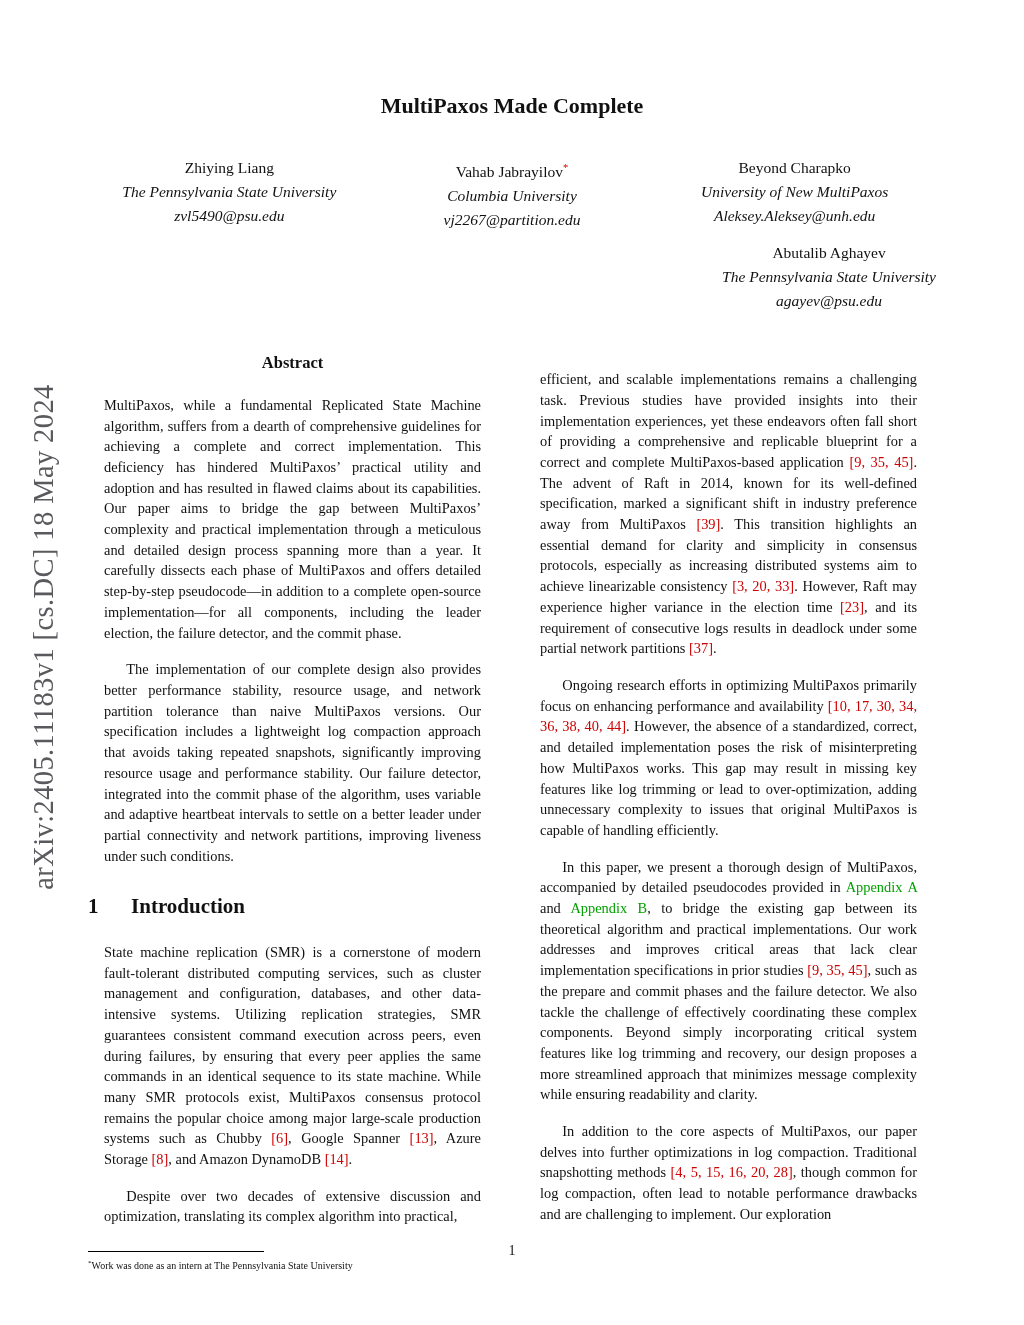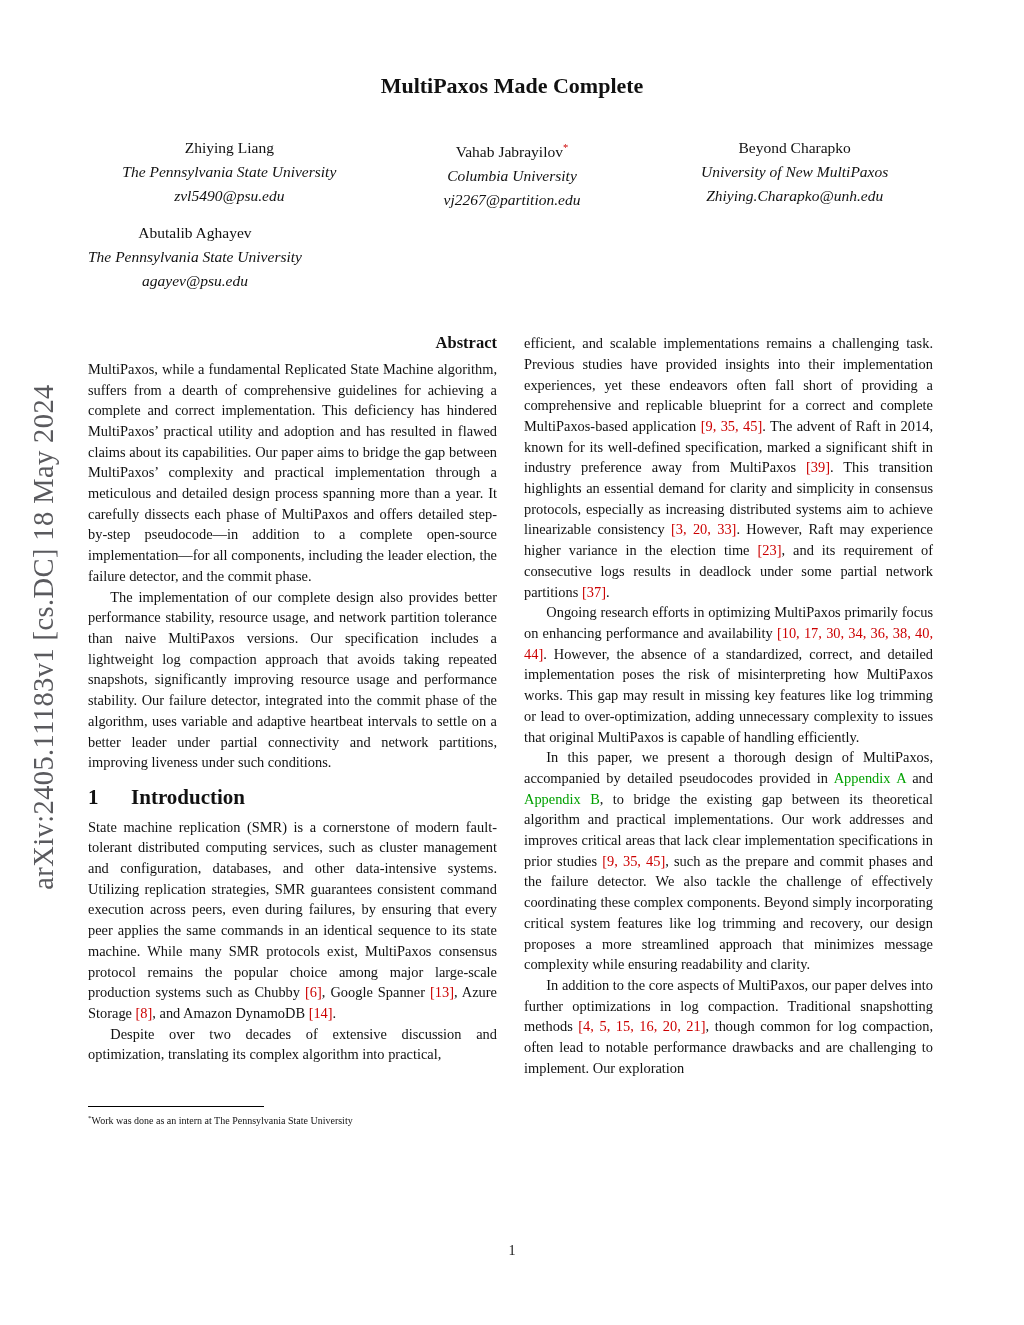--- a/index.html
+++ b/index.html
@@ -17,36 +17,36 @@
     left: 44px;
     top: 637px;
     transform: translate(-50%, -50%) rotate(-90deg);
     white-space: nowrap;
     font-size: 28.5px;
     color: var(--wm, #5a5a5e);
     letter-spacing: 0.4px;
   }
   .title {
     margin: 0;
-    padding-top: 73px;
+    padding-top: 93px;
     text-align: center;
     font-size: 22px;
     font-weight: bold;
   }
   .authors-grid {
     width: 848px;
     margin: 37px auto 0;
     display: grid;
     grid-template-columns: repeat(3, 1fr);
   }
   .authors-single {
     width: 848px;
     margin: 9px auto 0;
     display: flex;
-    justify-content: flex-start;
+    justify-content: flex-end;
     font-family: Liberation Serif, serif;
   }
   .author { text-align: center; font-size: 15.5px; line-height: 24px; }
   .author .affil, .author .email { font-style: italic; }
   sup.author-marker { color: var(--cite, #cc0000); font-size: 68%; }
   .columns {
     display: flex;
     gap: 27px;
     width: 848px;
     margin: 40px auto 0;
@@ -55,26 +55,26 @@
   .col {
     width: 409px;
     flex: none;
     font-size: 14.4px;
     line-height: 20.7px;
     text-align: justify;
     hyphens: auto;
   }
   .col.left { display: flex; flex-direction: column; }
   .abstract-head {
-    text-align: right;
+    text-align: center;
     font-size: 16.5px;
     font-weight: bold;
     margin: 0 0 5px 0;
   }
-  .para { margin: 0; }
+  .para { margin: 16px; }
   .para.indent { text-indent: 1.55em; }
   .section-head {
     font-size: 21px;
     font-weight: bold;
     margin: 14px 0 9px 0;
     text-align: left;
   }
   .section-head .num { margin-right: 1.55em; }
   .cite { color: var(--cite, #cc0000); }
   .reflink { color: var(--green, #00a000); }
@@ -107,21 +107,21 @@
       <div class="email">zvl5490@psu.edu</div>
     </div>
     <div class="author">
       <div class="name"><span>Vahab Jabrayilov</span><sup class="author-marker">*</sup></div>
       <div class="affil">Columbia University</div>
       <div class="email">vj2267@partition.edu</div>
     </div>
     <div class="author">
       <div class="name">Beyond Charapko</div>
       <div class="affil">University of New MultiPaxos</div>
-      <div class="email">Zhiying.Charapko@unh.edu</div>
+      <div class="email">Aleksey.Aleksey@unh.edu</div>
     </div>
   </div>
 
   <div class="authors-single">
     <div class="author">
       <div class="name">Abutalib Aghayev</div>
       <div class="affil">The Pennsylvania State University</div>
       <div class="email">agayev@psu.edu</div>
     </div>
   </div>
@@ -149,21 +149,21 @@
           <sup>*</sup><span>Work was done as an intern at The Pennsylvania State University</span>
         </div>
       </div>
     </div>
 
     <div class="col right">
       <div>
           <p class="para">efficient, and scalable implementations remains a challenging task. Previous studies have provided insights into their implementation experiences, yet these endeavors often fall short of providing a comprehensive and replicable blueprint for a correct and complete MultiPaxos-based application <span class="cite">[9, 35, 45]</span>. The advent of Raft in 2014, known for its well-defined specification, marked a significant shift in industry preference away from MultiPaxos <span class="cite">[39]</span>. This transition highlights an essential demand for clarity and simplicity in consensus protocols, especially as increasing distributed systems aim to achieve linearizable consistency <span class="cite">[3, 20, 33]</span>. However, Raft may experience higher variance in the election time <span class="cite">[23]</span>, and its requirement of consecutive logs results in deadlock under some partial network partitions <span class="cite">[37]</span>.</p>
           <p class="para indent">Ongoing research efforts in optimizing MultiPaxos primarily focus on enhancing performance and availability <span class="cite">[10, 17, 30, 34, 36, 38, 40, 44]</span>. However, the absence of a standardized, correct, and detailed implementation poses the risk of misinterpreting how MultiPaxos works. This gap may result in missing key features like log trimming or lead to over-optimization, adding unnecessary complexity to issues that original MultiPaxos is capable of handling efficiently.</p>
           <p class="para indent">In this paper, we present a thorough design of MultiPaxos, accompanied by detailed pseudocodes provided in <span class="reflink">Appendix A</span> and <span class="reflink">Appendix B</span>, to bridge the existing gap between its theoretical algorithm and practical implementations. Our work addresses and improves critical areas that lack clear implementation specifications in prior studies <span class="cite">[9, 35, 45]</span>, such as the prepare and commit phases and the failure detector. We also tackle the challenge of effectively coordinating these complex components. Beyond simply incorporating critical system features like log trimming and recovery, our design proposes a more streamlined approach that minimizes message complexity while ensuring readability and clarity.</p>
-          <p class="para indent">In addition to the core aspects of MultiPaxos, our paper delves into further optimizations in log compaction. Traditional snapshotting methods <span class="cite">[4, 5, 15, 16, 20, 21]</span>, though common for log compaction, often lead to notable performance drawbacks and are challenging to implement. Our exploration</p>
+          <p class="para indent">In addition to the core aspects of MultiPaxos, our paper delves into further optimizations in log compaction. Traditional snapshotting methods <span class="cite">[4, 5, 15, 16, 20, 28]</span>, though common for log compaction, often lead to notable performance drawbacks and are challenging to implement. Our exploration</p>
         </div>
     </div>
 
   </div>
 
   <div class="page-number">1</div>
 
 </div>
 
 </body></html>

